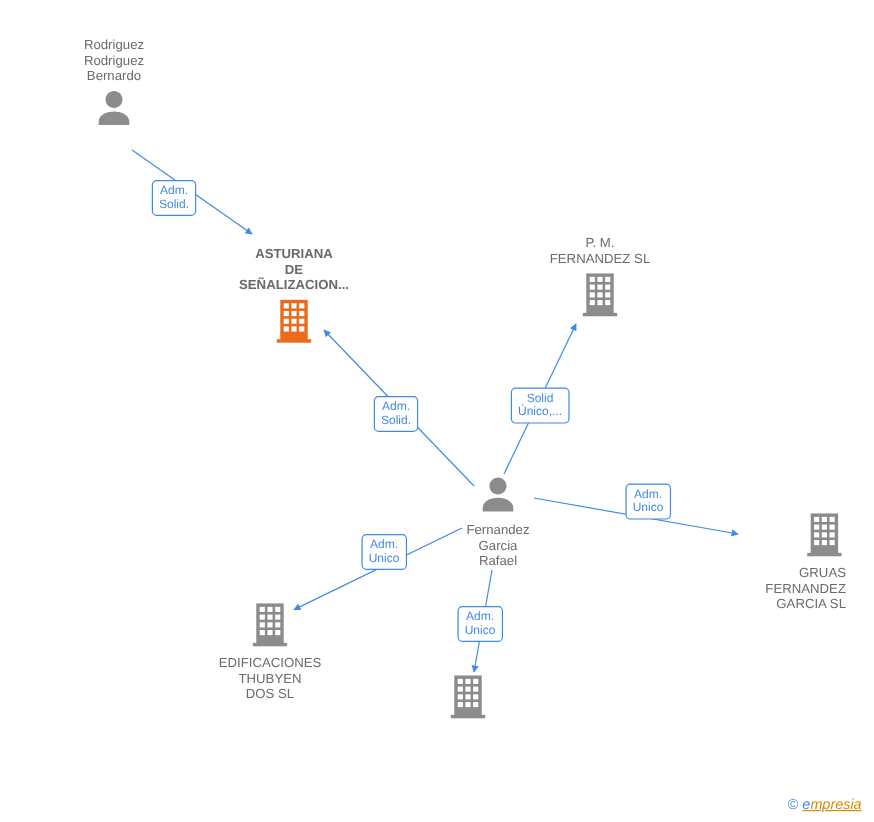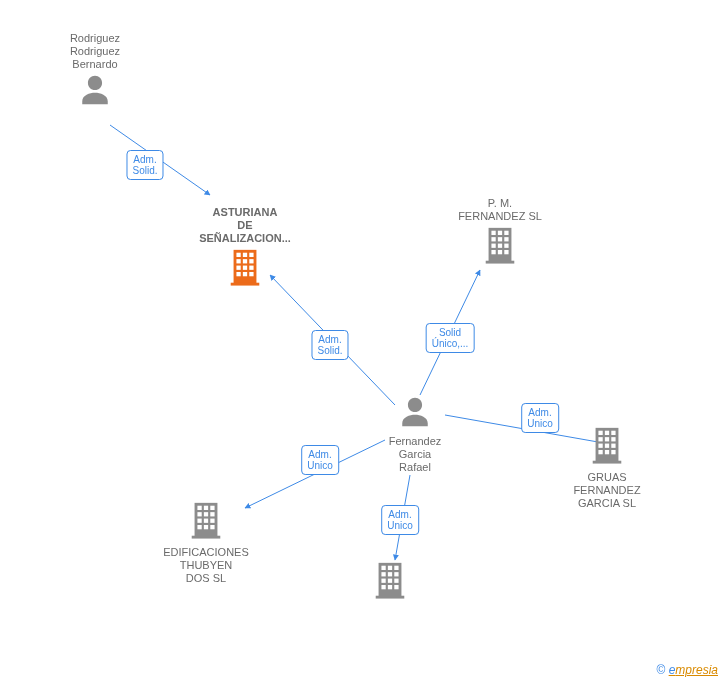--- a/index.html
+++ b/index.html
@@ -170,21 +170,21 @@
   <span class="icon">
     <svg width="34" height="34" viewBox="0 0 24 24">
       <path fill="#8c8c8c" d="M12 12c2.8 0 5-2.2 5-5s-2.2-5-5-5-5 2.2-5 5 2.2 5 5 5zm0 2c-3.7 0-9 1.7-9 6v2h18v-2c0-4.3-5.3-6-9-6z"></path>
     </svg>
   </span>
   <div class="label">Fernandez
 Garcia
 Rafael</div>
 </div>
 
-<div class="node below" style="left:607px; top:425px;">
+<div class="node below" style="left:645px; top:425px;text-align:right;">
   <span class="icon">
     <svg width="36" height="40" viewBox="0 0 24 28">
       <rect x="4" y="2" width="16" height="24" fill="#8c8c8c"></rect>
       <rect x="6" y="4" width="3" height="3" fill="#fff"></rect>
         <rect x="10.5" y="4" width="3" height="3" fill="#fff"></rect>
         <rect x="15" y="4" width="3" height="3" fill="#fff"></rect>
       <rect x="6" y="8.5" width="3" height="3" fill="#fff"></rect>
         <rect x="10.5" y="8.5" width="3" height="3" fill="#fff"></rect>
         <rect x="15" y="8.5" width="3" height="3" fill="#fff"></rect>
       <rect x="6" y="13" width="3" height="3" fill="#fff"></rect>
@@ -215,21 +215,21 @@
         <rect x="10.5" y="13" width="3" height="3" fill="#fff"></rect>
         <rect x="15" y="13" width="3" height="3" fill="#fff"></rect>
       <rect x="6" y="17.5" width="3" height="3" fill="#fff"></rect>
         <rect x="10.5" y="17.5" width="3" height="3" fill="#fff"></rect>
         <rect x="15" y="17.5" width="3" height="3" fill="#fff"></rect>
       <rect x="2" y="25" width="20" height="2" fill="#8c8c8c"></rect>
     </svg>
   </span>
 </div>
 
-<div class="node below" style="left:206px; top:500px;">
+<div class="node below" style="left:225px; top:500px;">
   <span class="icon">
     <svg width="36" height="40" viewBox="0 0 24 28">
       <rect x="4" y="2" width="16" height="24" fill="#8c8c8c"></rect>
       <rect x="6" y="4" width="3" height="3" fill="#fff"></rect>
         <rect x="10.5" y="4" width="3" height="3" fill="#fff"></rect>
         <rect x="15" y="4" width="3" height="3" fill="#fff"></rect>
       <rect x="6" y="8.5" width="3" height="3" fill="#fff"></rect>
         <rect x="10.5" y="8.5" width="3" height="3" fill="#fff"></rect>
         <rect x="15" y="8.5" width="3" height="3" fill="#fff"></rect>
       <rect x="6" y="13" width="3" height="3" fill="#fff"></rect>

